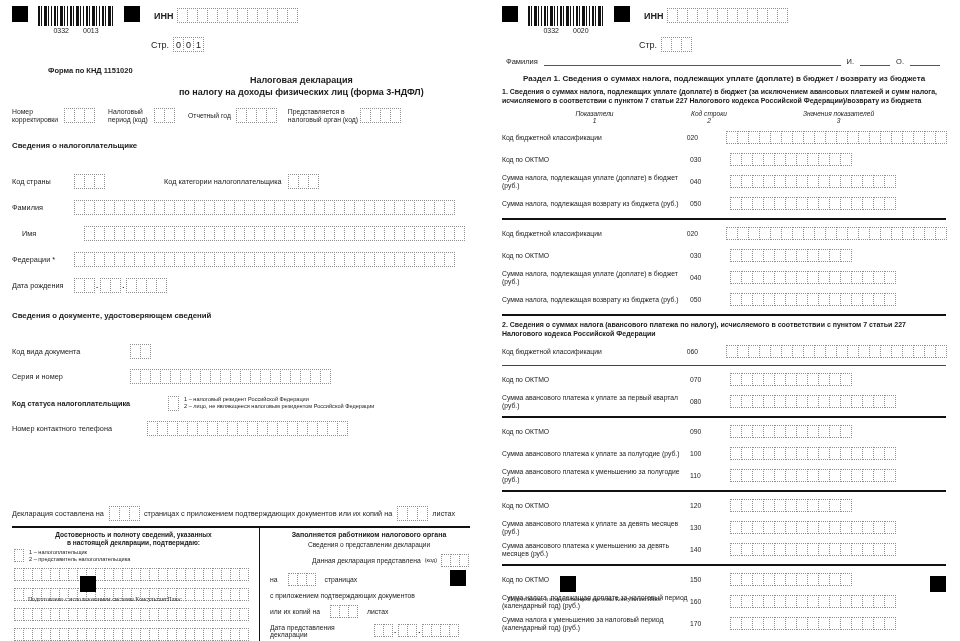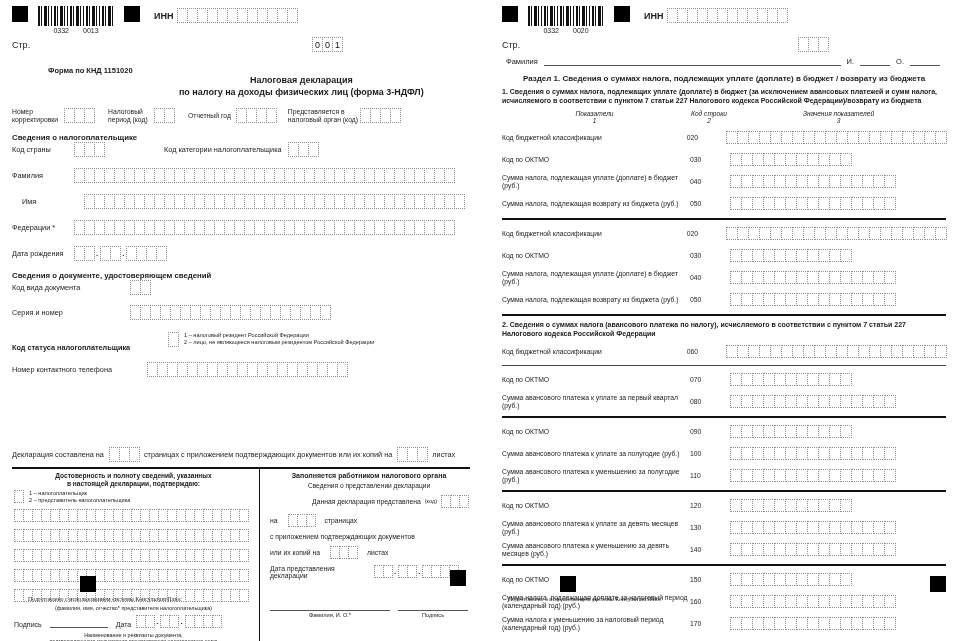--- a/index.html
+++ b/index.html
@@ -17,35 +17,35 @@
   .bc-nums{display:flex;gap:14px;font-size:7px;margin-top:1px;}
   .inn-row{display:flex;align-items:center;margin-left:14px;margin-top:2px;}
   .inn-row b{font-size:9px;margin-right:4px;}
 
   
   .cells{display:inline-flex;vertical-align:middle;--cw:9px;--ch:11px;}
   .cell{width:var(--cw);height:var(--ch);border:1px dotted #8f8f8f;margin-right:-1px;flex:none;display:flex;align-items:center;justify-content:center;font-size:9px;color:#111;}
   .ch13{--ch:13px;} .cw8{--cw:8px;} .cw10{--cw:10px;}
   .dot{font-weight:bold;margin:0 2px;font-size:8px;}
 
-  .str-row{display:flex;justify-content:space-between;align-items:center;margin:3px 128px 0 0;}
+  .str-row{display:flex;justify-content:center;align-items:center;margin:3px 128px 0 0;}
   .str-row b{font-size:9px;margin-right:4px;font-weight:normal;}
   .p2 .str-row{margin-right:118px;}
 
   
   .title-band{display:flex;margin-top:4px;}
   .knd{font-size:7.5px;font-weight:bold;margin:10px 0 0 36px;white-space:nowrap;}
   .main-title{flex:1;text-align:center;font-weight:bold;font-size:9px;line-height:12px;margin-top:18px;}
 
   .fieldline{display:flex;align-items:center;margin-top:10px;}
   .fl{font-size:6.8px;line-height:7.6px;}
   .lbl{font-size:7.3px;}
   .b{font-weight:bold;}
-  .sec-h{font-size:7.8px;font-weight:bold;margin-top:10px;}
-  .row{display:flex;align-items:center;margin-top:0;} 
+  .sec-h{font-size:7.8px;font-weight:bold;margin-top:18px;}
+  .row{display:flex;align-items:center;margin-top:24px;} 
 
   .notes{font-size:5.6px;line-height:6.6px;margin-left:6px;}
 
   
   .decl{display:flex;align-items:center;margin-top:70px;font-size:7.3px;}
 
   
   .box{border-top:2px solid #111;margin-top:5px;display:flex;}
   .box-l{width:248px;border-right:1.5px solid #111;box-sizing:border-box;padding:3px 6px 4px 2px;}
   .box-r{flex:1;padding:3px 2px 4px 10px;}
@@ -350,21 +350,21 @@
           <span class="cell"></span>
           <span class="cell"></span>
           <span class="cell"></span>
           <span class="cell"></span>
           <span class="cell"></span>
           <span class="cell"></span>
           <span class="cell"></span>
         </span>
     </div>
     <div class="row" style="margin-top:12px;align-items:flex-start;">
-      <span class="lbl b" style="width:156px;margin-top:11px;">Код статуса налогоплательщика</span>
+      <span class="lbl b" style="width:156px;margin-top:3px;">Код статуса налогоплательщика</span>
       <span class="cells ch13">
           <span class="cell"></span>
         </span>
       <span class="notes">
         <div>1 – налоговый резидент Российской Федерации</div>
         <div>2 – лицо, не являющееся налоговым резидентом Российской Федерации</div>
       </span>
     </div>
     <div class="row" style="margin-top:10px;">
       <span class="lbl" style="width:135px;">Номер контактного телефона</span>

